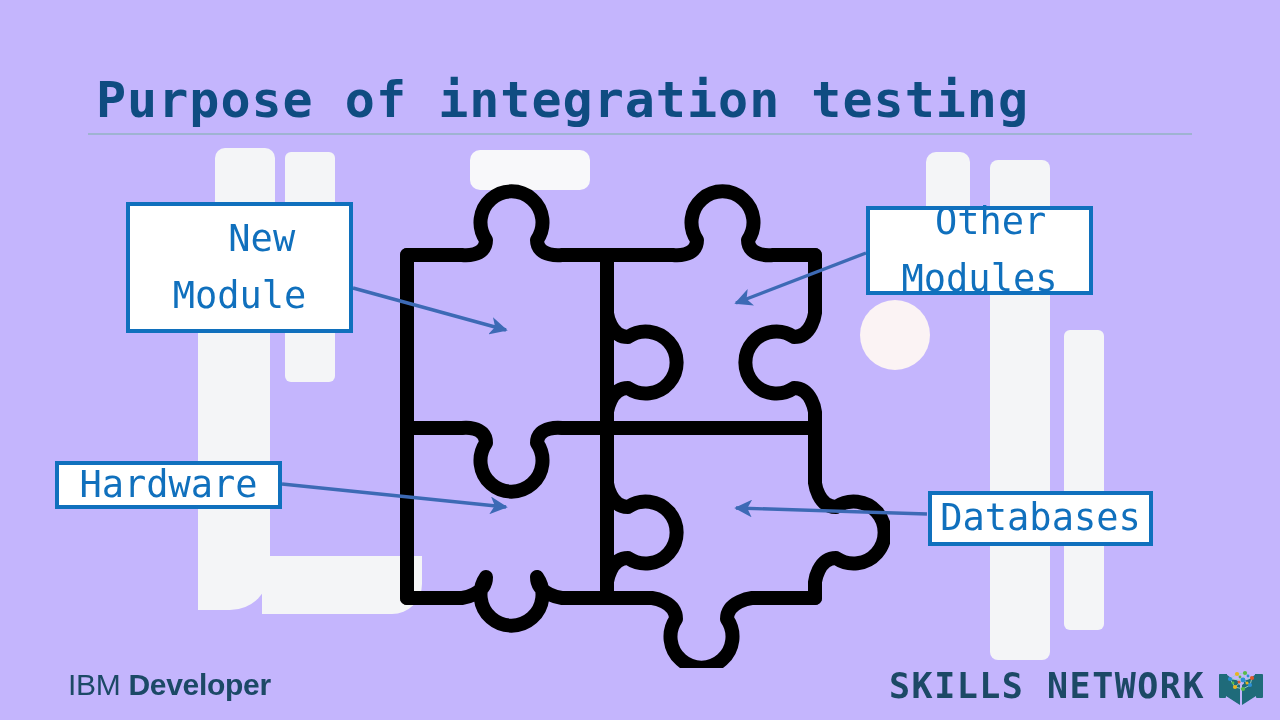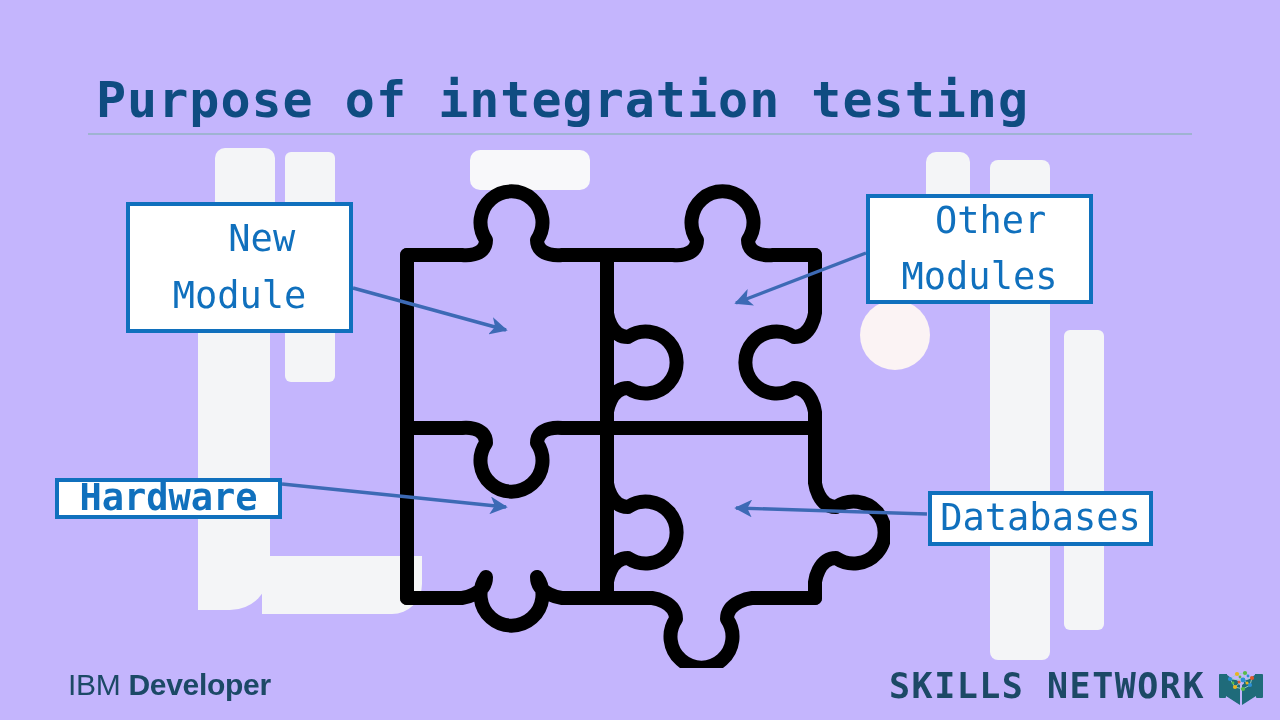--- a/index.html
+++ b/index.html
@@ -58,22 +58,22 @@
     color:#1070bd;
     font-family:"DejaVu Sans Mono", "Liberation Mono", monospace;
     font-size:37px;
     line-height:1.52;
     text-align:center;
     display:flex; align-items:center; justify-content:center;
     white-space:pre;
     z-index:4;
   }
   #box-new-module   { left:126px; top:202px; width:227px; height:131px; }
-  #box-other-mods   { left:866px; top:194px; width:227px; height:110px;  }
-  #box-hardware     { left:55px;  top:478px; width:227px; height:41px;font-weight:bold;  }
+  #box-other-mods   { left:866px; top:206px; width:227px; height:89px;  }
+  #box-hardware     { left:55px;  top:461px; width:227px; height:48px;  }
   #box-databases    { left:928px; top:491px; width:225px; height:55px;  }
 
   
   #arrows { position:absolute; left:0; top:0; width:1280px; height:720px; z-index:3; }
   #arrows svg { display:block; width:1280px; height:720px; }
 
   
   #ibm-logo {
     position:absolute; left:36px; top:668px;
     font-family:"Liberation Sans", sans-serif;

